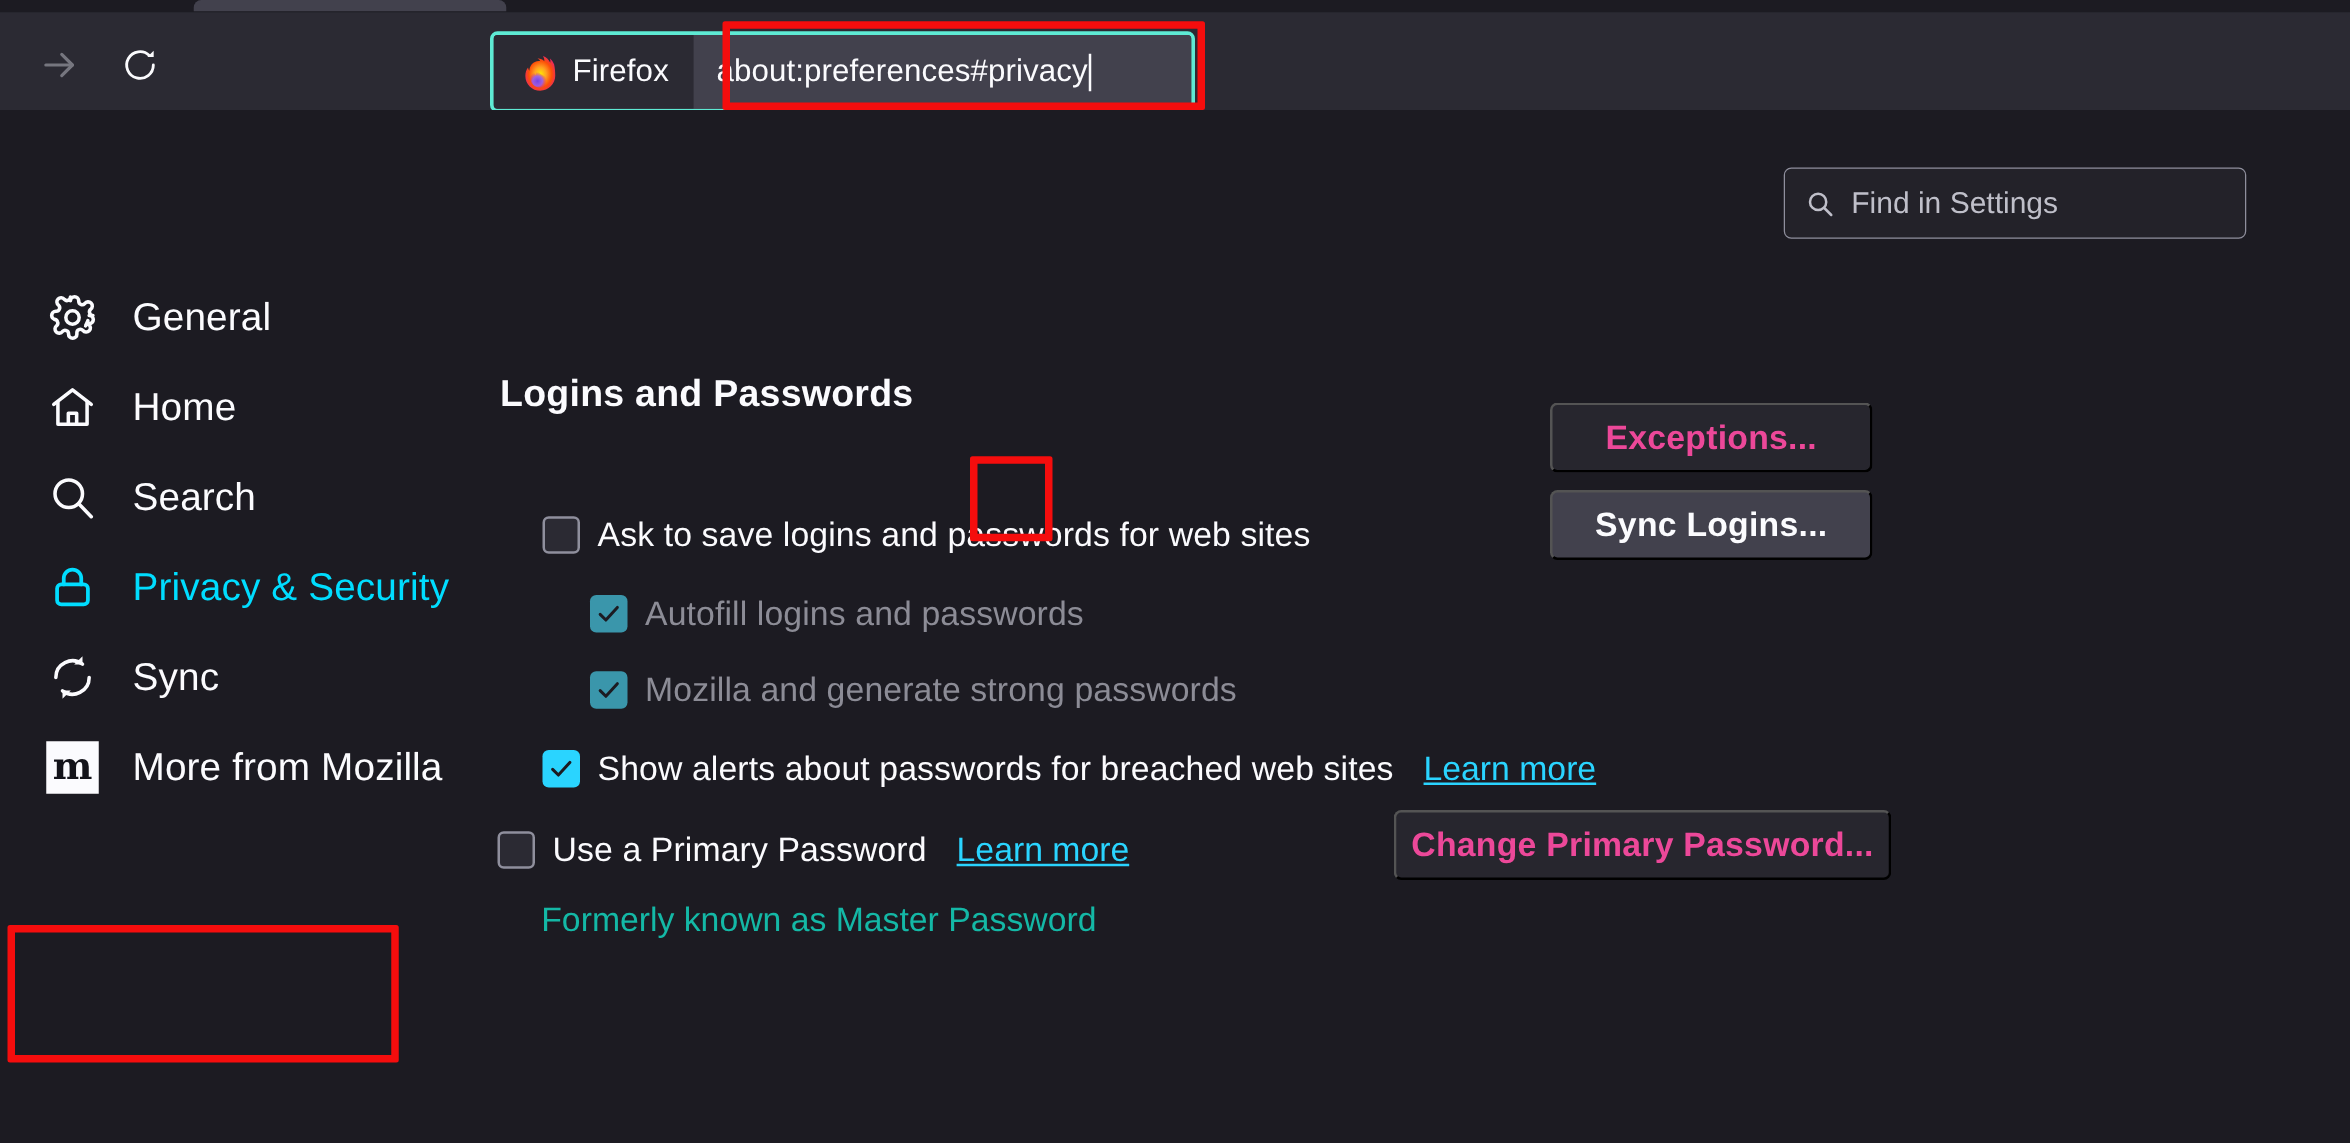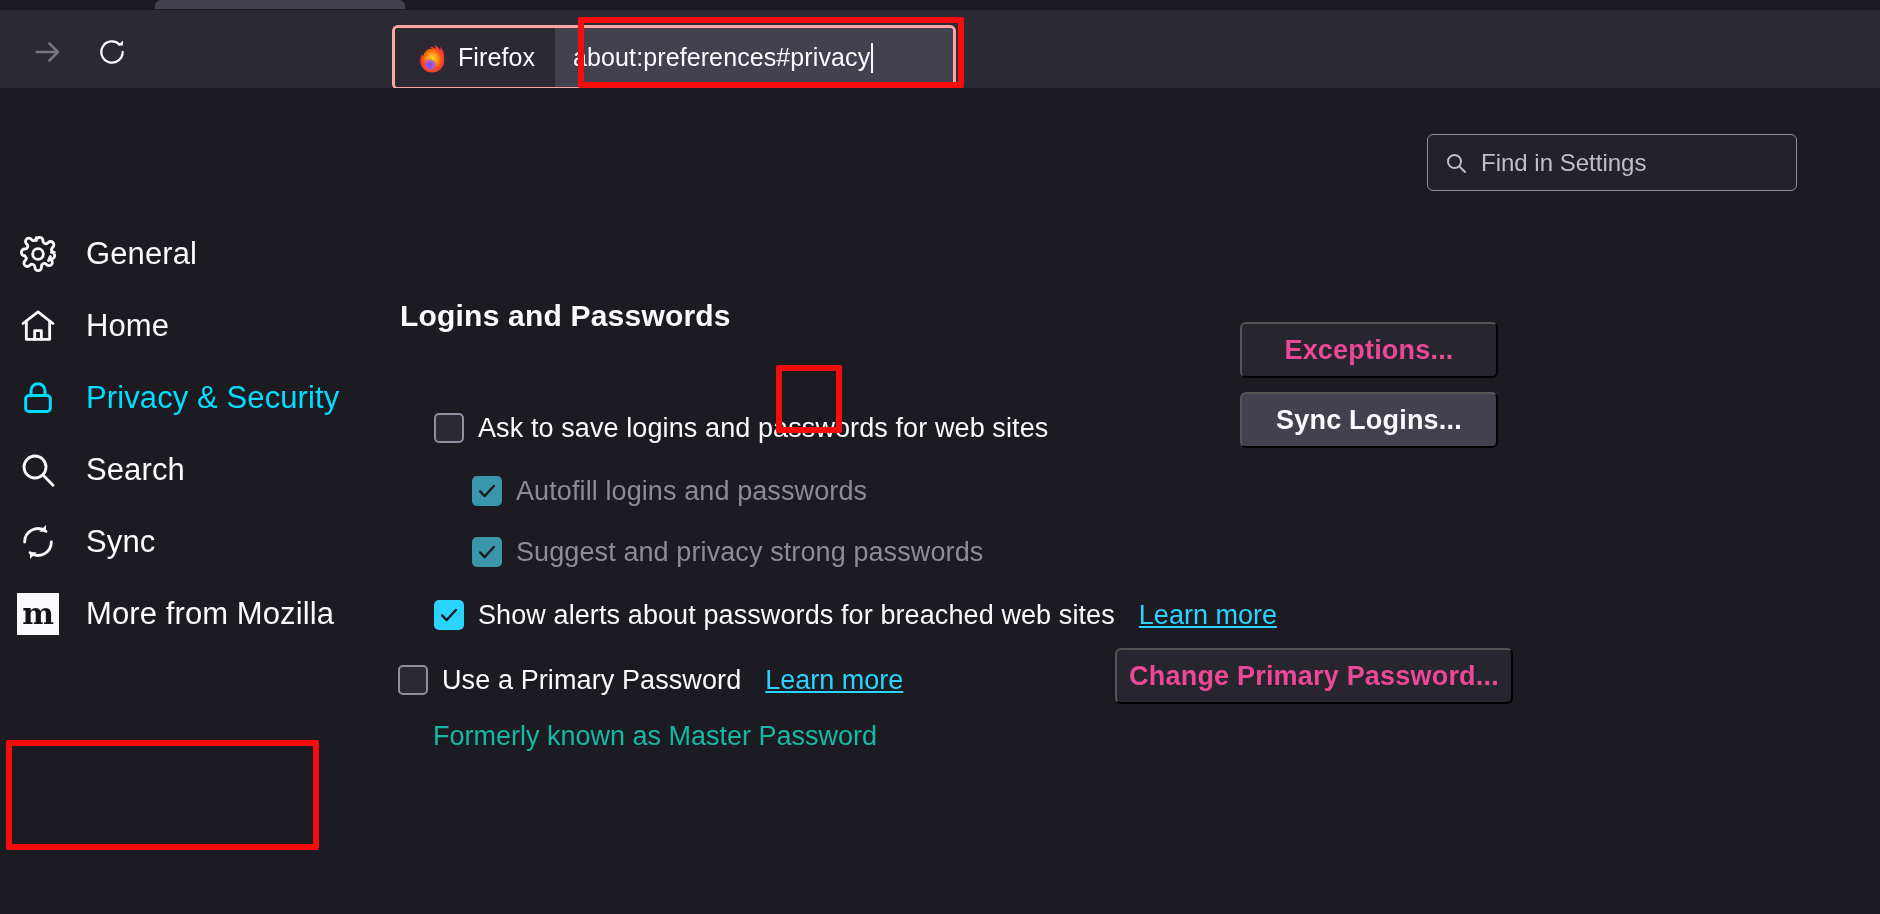--- a/index.html
+++ b/index.html
@@ -42,21 +42,21 @@
   }
   #forward-button { left: 26px; top: 20px; }
   #reload-button  { left: 90px; top: 20px; }
 
   
   #urlbar {
     position: absolute;
     left: 392px; top: 15px;
     width: 564px; height: 65px;
     background: #42414d;
-    border: 3px solid #fca5a5;
+    border: 3px solid #5eead4;
     border-radius: 6px;
     display: flex; align-items: stretch;
   }
   #urlbar-identity {
     display: flex; align-items: center;
     gap: 11px;
     padding: 0 20px 0 22px;
     background: #2b2a33;
     border-radius: 3px 0 0 3px;
   }
@@ -128,21 +128,21 @@
   #sidebar {
     position: absolute;
     left: 0; top: 130px;
     width: 400px;
   }
   .sidebar-item {
     position: relative;
     display: flex; align-items: center;
     gap: 26px;
     height: 72px;
-    padding-left: 16px;
+    padding-left: 36px;
     text-align: right;
   }
   .sidebar-item .sidebar-icon {
     width: 44px; height: 44px;
     display: flex; align-items: center; justify-content: center;
     flex: 0 0 44px;
   }
   .sidebar-label {
     color: #fbfbfe;
     font-size: 31px;
@@ -343,38 +343,38 @@
       <span class="sidebar-icon">
         <svg width="40" height="40" viewBox="0 0 24 24" fill="none" stroke="#fbfbfe" stroke-width="1.7" stroke-linecap="round" stroke-linejoin="round">
           <path d="M3 10.5 12 3.5l9 7"></path>
           <path d="M5 9.5V20h14V9.5"></path>
           <path d="M10 20v-5.2h4V20"></path>
         </svg>
       </span>
       <span class="sidebar-label">Home</span>
     </div>
 
+    <div class="sidebar-item">
+      <span class="sidebar-icon">
+        <svg width="40" height="40" viewBox="0 0 24 24" fill="none" stroke="#fbfbfe" stroke-width="1.7" stroke-linecap="round">
+          <circle cx="10.2" cy="10.2" r="6.6"></circle>
+          <line x1="15" y1="15" x2="21" y2="21.2"></line>
+        </svg>
+      </span>
+      <span class="sidebar-label">Search</span>
+    </div>
+
     <div class="sidebar-item selected">
       <span class="sidebar-icon">
         <svg width="40" height="40" viewBox="0 0 24 24" fill="none" stroke="#00ddff" stroke-width="1.8" stroke-linecap="round" stroke-linejoin="round">
           <rect x="4.6" y="10.5" width="14.8" height="9.6" rx="2"></rect>
           <path d="M7.8 10.5V7.6a4.2 4.2 0 0 1 8.4 0v2.9"></path>
         </svg>
       </span>
       <span class="sidebar-label">Privacy &amp; Security</span>
-    </div>
-
-    <div class="sidebar-item">
-      <span class="sidebar-icon">
-        <svg width="40" height="40" viewBox="0 0 24 24" fill="none" stroke="#fbfbfe" stroke-width="1.7" stroke-linecap="round">
-          <circle cx="10.2" cy="10.2" r="6.6"></circle>
-          <line x1="15" y1="15" x2="21" y2="21.2"></line>
-        </svg>
-      </span>
-      <span class="sidebar-label">Search</span>
     </div>
 
     <div class="sidebar-item">
       <span class="sidebar-icon">
         <svg width="40" height="40" viewBox="0 0 24 24" fill="none" stroke="#fbfbfe" stroke-width="1.7" stroke-linecap="round" stroke-linejoin="round">
           <path d="M20 12a8 8 0 0 1-12.8 6.4"></path>
           <path d="M4 12a8 8 0 0 1 12.8-6.4"></path>
           <polyline points="16.8,1.8 16.8,5.8 12.8,5.8" fill="#fbfbfe" stroke="none"></polyline>
           <polyline points="7.2,22.2 7.2,18.2 11.2,18.2" fill="#fbfbfe" stroke="none"></polyline>
         </svg>
@@ -409,21 +409,21 @@
       </span>
       <span class="pref-label disabled">Autofill logins and passwords</span>
     </div>
 
     <div class="pref-row" id="row-suggest">
       <span class="checkbox checked-disabled">
         <svg class="check-glyph" viewBox="0 0 24 24" fill="none" stroke="#1c1b22" stroke-width="2.6" stroke-linecap="round" stroke-linejoin="round">
           <polyline points="4.5,12.5 9.5,17.5 19.5,6.5"></polyline>
         </svg>
       </span>
-      <span class="pref-label disabled">Suggest and privacy strong passwords</span>
+      <span class="pref-label disabled">Mozilla and generate strong passwords</span>
     </div>
 
     <div class="pref-row" id="row-alerts">
       <span class="checkbox checked-enabled">
         <svg class="check-glyph" viewBox="0 0 24 24" fill="none" stroke="#1c1b22" stroke-width="2.6" stroke-linecap="round" stroke-linejoin="round">
           <polyline points="4.5,12.5 9.5,17.5 19.5,6.5"></polyline>
         </svg>
       </span>
       <span class="pref-label enabled">Show alerts about passwords for breached web sites</span>
       <a class="learn-more-link" href="#">Learn more</a>

